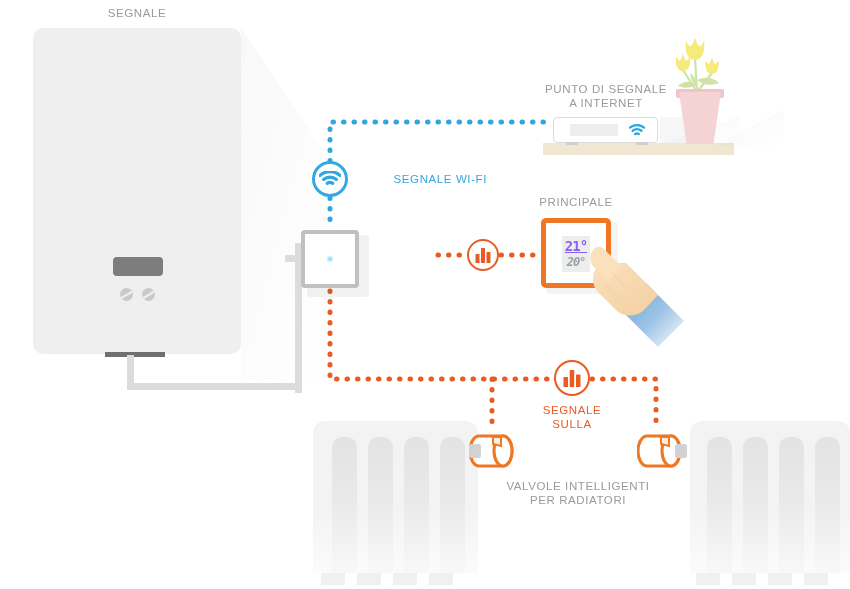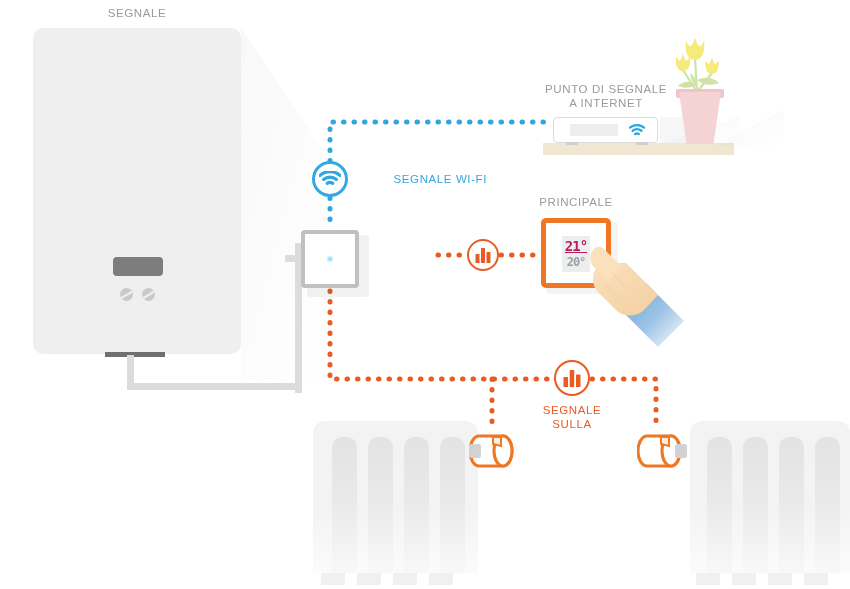--- a/index.html
+++ b/index.html
@@ -175,29 +175,30 @@
   }
   #thermo-screen {
     position: absolute; left: 562px; top: 236px;
     width: 28px; height: 36px;
     background: #eceded;
   }
   .seg-row { position: absolute; left: 0; width: 28px; text-align: center; }
   #seg-main {
     top: 2px;
     font-family: "DejaVu Sans Mono", monospace;
-    font-size: 14px; font-weight: bold; color: #be185d;
+    font-size: 14px; font-weight: bold; color: #8b5cf6;
     letter-spacing: -1px;
     text-decoration: underline;
   }
   #seg-sub {
     top: 19px;
     font-family: "DejaVu Sans Mono", monospace;
     font-size: 12px; font-weight: bold; color: #9b9fa1;
     letter-spacing: -1px;
+    font-style: italic;
   }
 
   
   #hand { position: absolute; left: 582px; top: 243px; width: 110px; height: 110px; }
 
   
   .badge {
     position: absolute;
     border-radius: 50%;
     background: #ffffff;
@@ -406,14 +407,16 @@
 
   <div class="valve" id="valve-right">
     <div class="valve-stub" style="left:38px;"></div>
     <svg width="46" height="38" viewBox="0 0 46 38">
       <path d="M10 4 L34 4 A9 15 0 0 1 34 34 L10 34 A9 15 0 0 1 10 4 Z" fill="#ffffff" stroke="#ef7622" stroke-width="3"></path>
       <ellipse cx="34" cy="19" rx="9" ry="15" fill="#ffffff" stroke="#ef7622" stroke-width="3"></ellipse>
       <path d="M24 5 L32 5 L32 14 L24 12 Z" fill="#fdf0e2" stroke="#ef7622" stroke-width="2"></path>
     </svg>
   </div>
 
+  <div class="lbl" style="left:486px; top:479px; width:184px;">VALVOLE  INTELLIGENTI
+PER RADIATORI</div>
 
 </div>
 
 </body></html>

